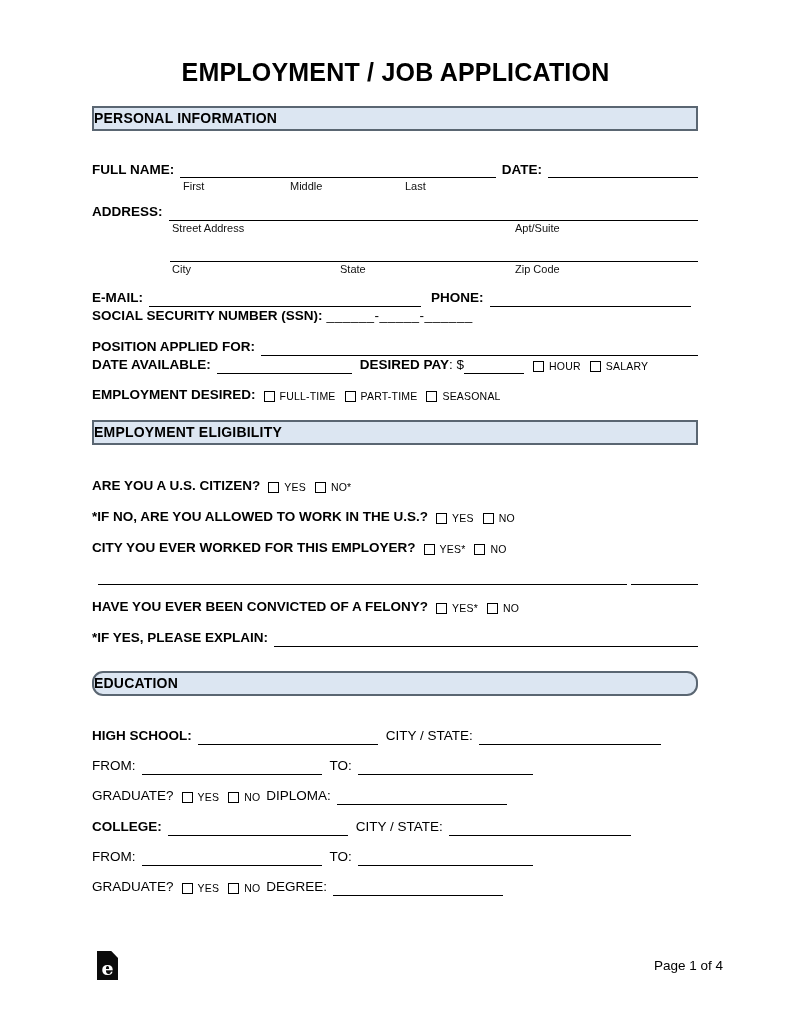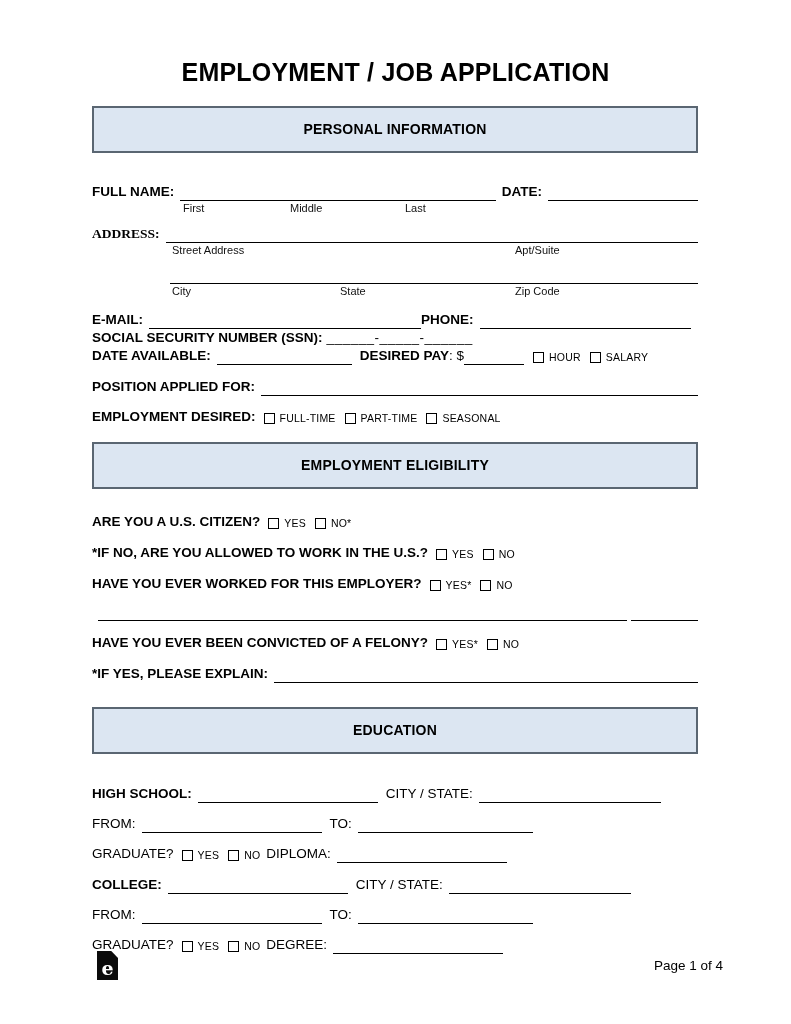--- a/index.html
+++ b/index.html
@@ -18,57 +18,56 @@
     text-align: center;
     font-size: 25px;
     font-weight: bold;
     letter-spacing: 0.2px;
     line-height: 30px;
   }
   .content { margin: 0 93px 0 92px; }
   .bar {
     background: var(--section-bg, #dce6f2);
     border: 2px solid var(--section-border, #5a6672);
-    text-align: center;
     font-weight: bold;
     font-size: 14px;
     line-height: 19px;
-    padding: 12px 0;
+    padding: 1px 0;
     letter-spacing: 0.2px;
   }
   .bar1 { margin-top: 19px; }
   .bar2 { margin-top: 16px; }
-  .bar3 { margin-top: 24px; }
+  .bar3 { margin-top: 24px; border-radius: 11px; }
   .row { display: flex; align-items: flex-end; }
   .lbl { font-size: 13.5px; line-height: 18px; white-space: pre; }
   .b { font-weight: bold; }
   .line {
     display: inline-block;
     border-bottom: 1.3px solid #000;
     height: 15px;
   }
   .grow { flex: 1 1 auto; }
-  .ml6 { margin-left: 6px; } .ml8 { margin-left: 8px; } .ml10 { }
+  .ml6 { margin-left: 6px; } .ml8 { margin-left: 8px; } .ml10 { margin-left: 10px; }
   .mr6 { margin-right: 6px; }
   .subrow { position: relative; height: 15px; }
   .sub { position: absolute; top: 1px; font-size: 11px; line-height: 13px; color: #111; }
   .cb {
     display: inline-block;
     width: 11px; height: 11px;
     border: 1.5px solid #000;
     background: #fff;
     margin: 0 5px 2px 9px;
     flex: 0 0 auto;
   }
   .cb.first { margin-left: 8px; }
   .cbl { font-size: 10.5px; line-height: 16px; letter-spacing: 0.2px; white-space: pre; }
   .ssn-blanks { font-size: 13.5px; line-height: 18px; letter-spacing: 0.5px; margin-left: 4px; }
-  .mt30 { margin-top: 30px; } .mt9 { margin-top: 9px; font-family: Liberation Serif, serif; } .mt11 { margin-top: 11px; }
+  .mt30 { margin-top: 30px; align-items: center; } .mt9 { margin-top: 9px; } .mt11 { margin-top: 11px; }
   .mt12 { margin-top: 12px; } .mt13 { margin-top: 13px; } .mt14 { margin-top: 0; }
-  .mt15 { margin-top: 13px; } .mt28 { margin-top: 24px; } .mt31 { margin-top: 31px; }
+  .mt15 { margin-top: 13px; } .mt28 { margin-top: 32px; } .mt31 { margin-top: 31px; }
   .w150 { width: 150px; } .w135 { width: 135px; } .w60 { width: 60px; }
   .w272 { width: 272px; } .w180 { width: 180px; } .w182 { width: 182px; }
   .w175 { width: 175px; } .w170 { width: 170px; } .w67 { width: 67px; }
   .gap4 { margin-left: 4px; }
   .indent78 { margin-left: 78px; }
   .footer-logo {
     position: absolute;
     left: 97px; top: 951px;
     width: 21px; height: 29px;
     background: #0b0b0b;
@@ -131,37 +130,37 @@
       <span class="line w272 ml6"></span>
       <span class="lbl b ml10">PHONE:</span>
       <span class="line grow ml6" style="margin-right:7px"></span>
     </div>
 
     <div class="row mt14">
       <span class="lbl b">SOCIAL SECURITY NUMBER (SSN):</span>
       <span class="ssn-blanks">______-_____-______</span>
     </div>
 
+    <div class="row mt13">
+      <span class="lbl b">POSITION APPLIED FOR:</span>
+      <span class="line grow ml6"></span>
+    </div>
+
     <div class="row mt14">
       <span class="lbl b">DATE AVAILABLE:</span>
       <span class="line w135 ml6"></span>
       <span class="lbl b ml8">DESIRED PAY</span>
       <span class="lbl">: $</span>
       <span class="line w60"></span>
       <span class="cb"></span>
       <span class="cbl">HOUR</span>
       <span class="cb"></span>
       <span class="cbl">SALARY</span>
     </div>
 
-    <div class="row mt13">
-      <span class="lbl b">POSITION APPLIED FOR:</span>
-      <span class="line grow ml6"></span>
-    </div>
-
     <div class="row mt12">
       <span class="lbl b">EMPLOYMENT DESIRED:</span>
       <span class="cb first"></span>
       <span class="cbl">FULL-TIME</span>
       <span class="cb"></span>
       <span class="cbl">PART-TIME</span>
       <span class="cb"></span>
       <span class="cbl">SEASONAL</span>
     </div>
 
@@ -177,21 +176,21 @@
 
     <div class="row mt13">
       <span class="lbl b">*IF NO, ARE YOU ALLOWED TO WORK IN THE U.S.?</span>
       <span class="cb first"></span>
       <span class="cbl">YES</span>
       <span class="cb"></span>
       <span class="cbl">NO</span>
     </div>
 
     <div class="row mt13">
-      <span class="lbl b">HAVE YOU EVER WORKED FOR THIS EMPLOYER?</span>
+      <span class="lbl b">CITY YOU EVER WORKED FOR THIS EMPLOYER?</span>
       <span class="cb first"></span>
       <span class="cbl">YES*</span>
       <span class="cb"></span>
       <span class="cbl">NO</span>
     </div>
 
     <div class="row mt13">
       <span class="line grow ml6"></span>
       <span class="line w67 gap4"></span>
     </div>

